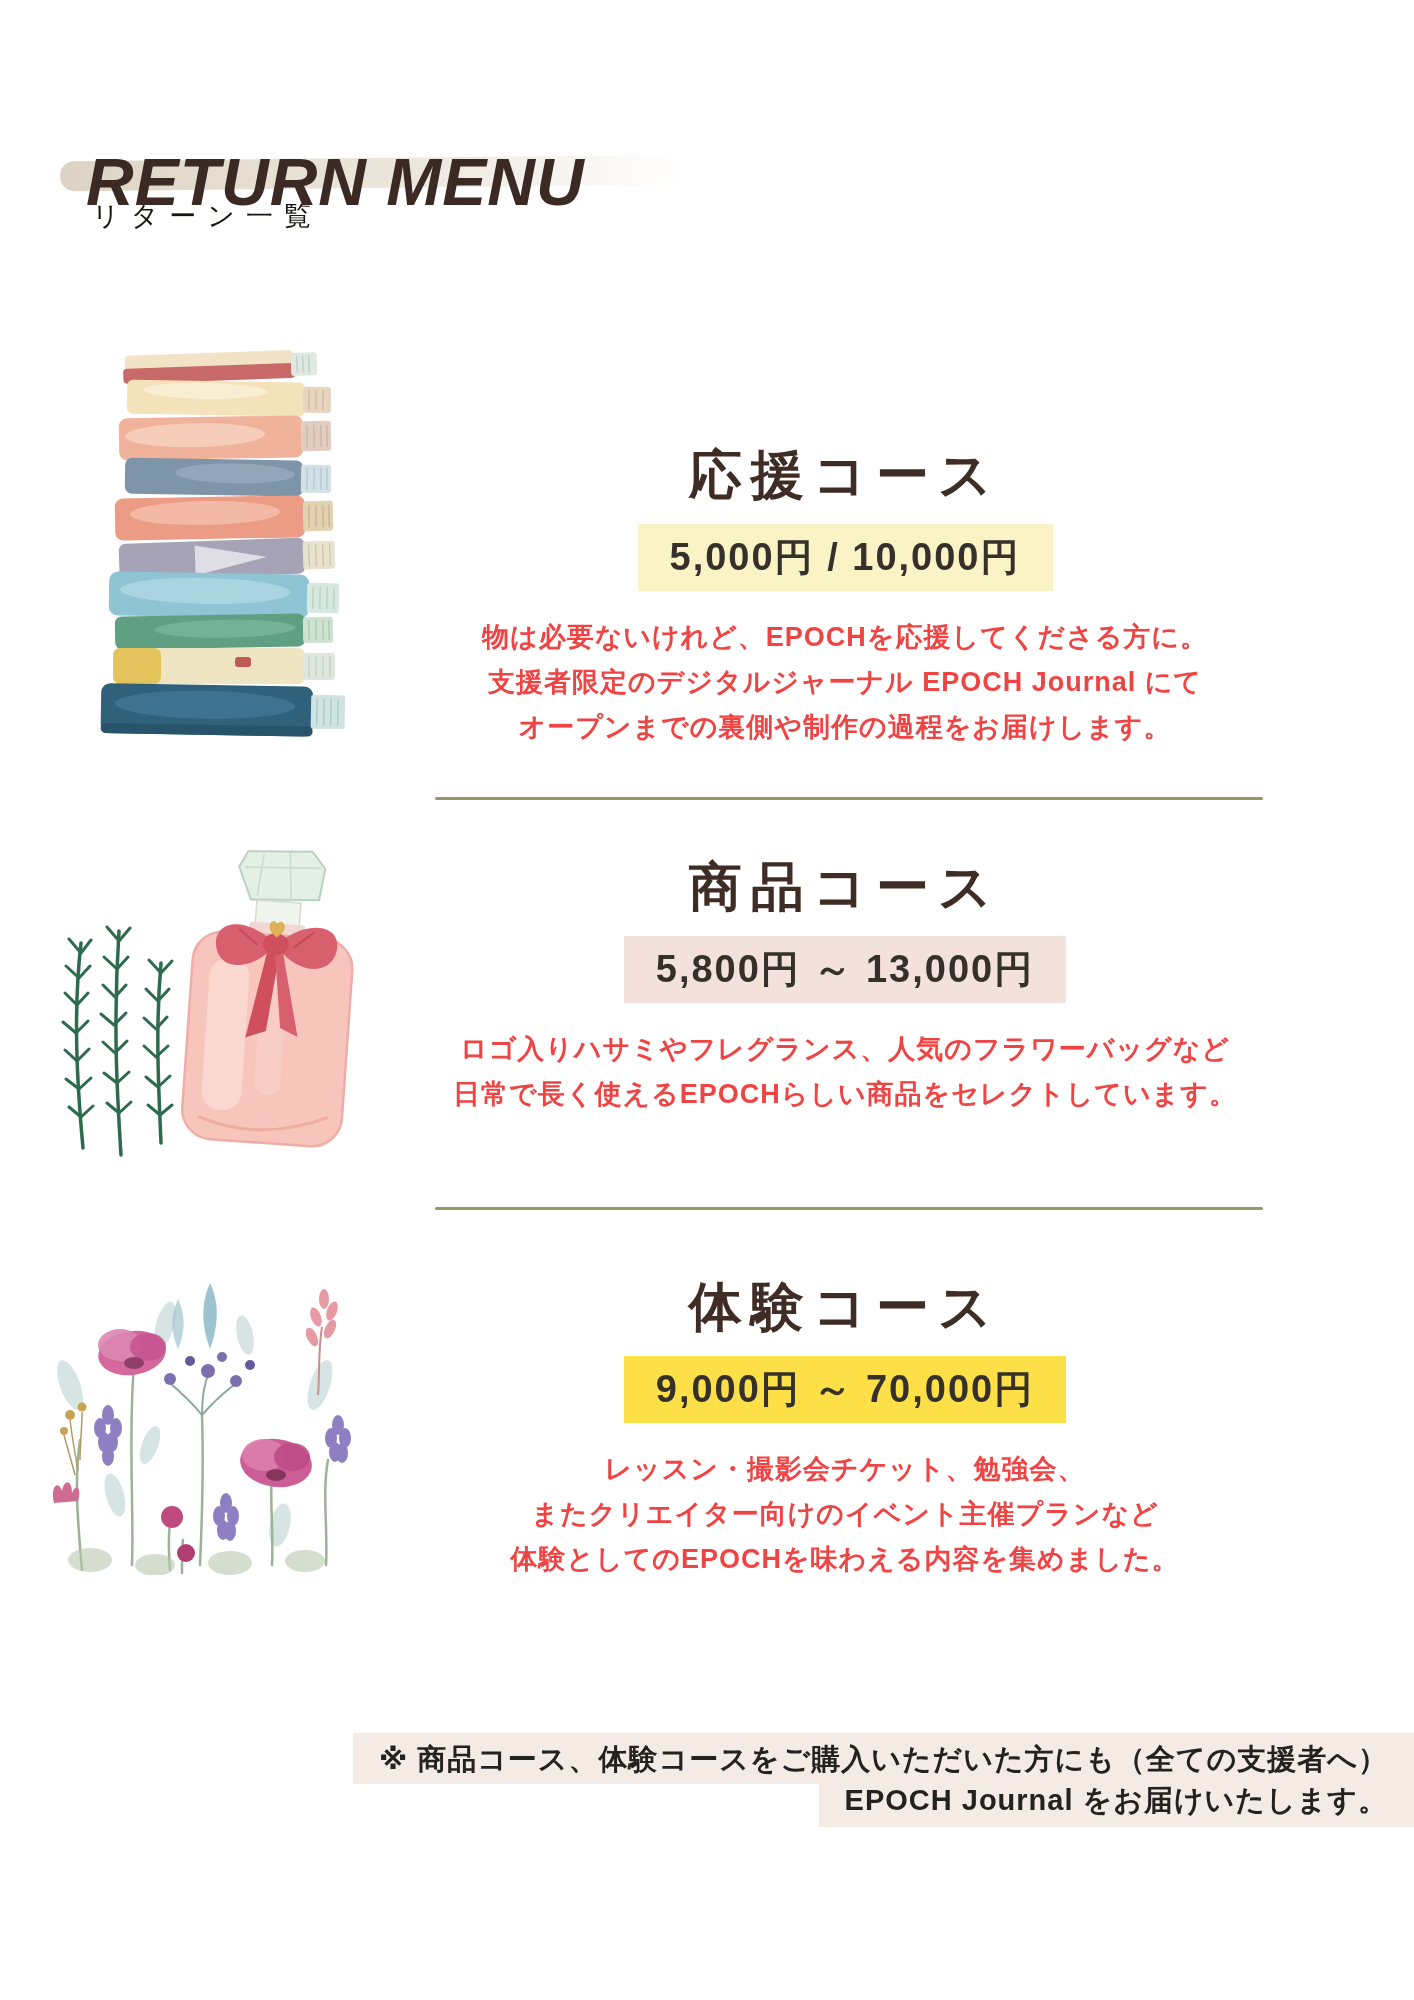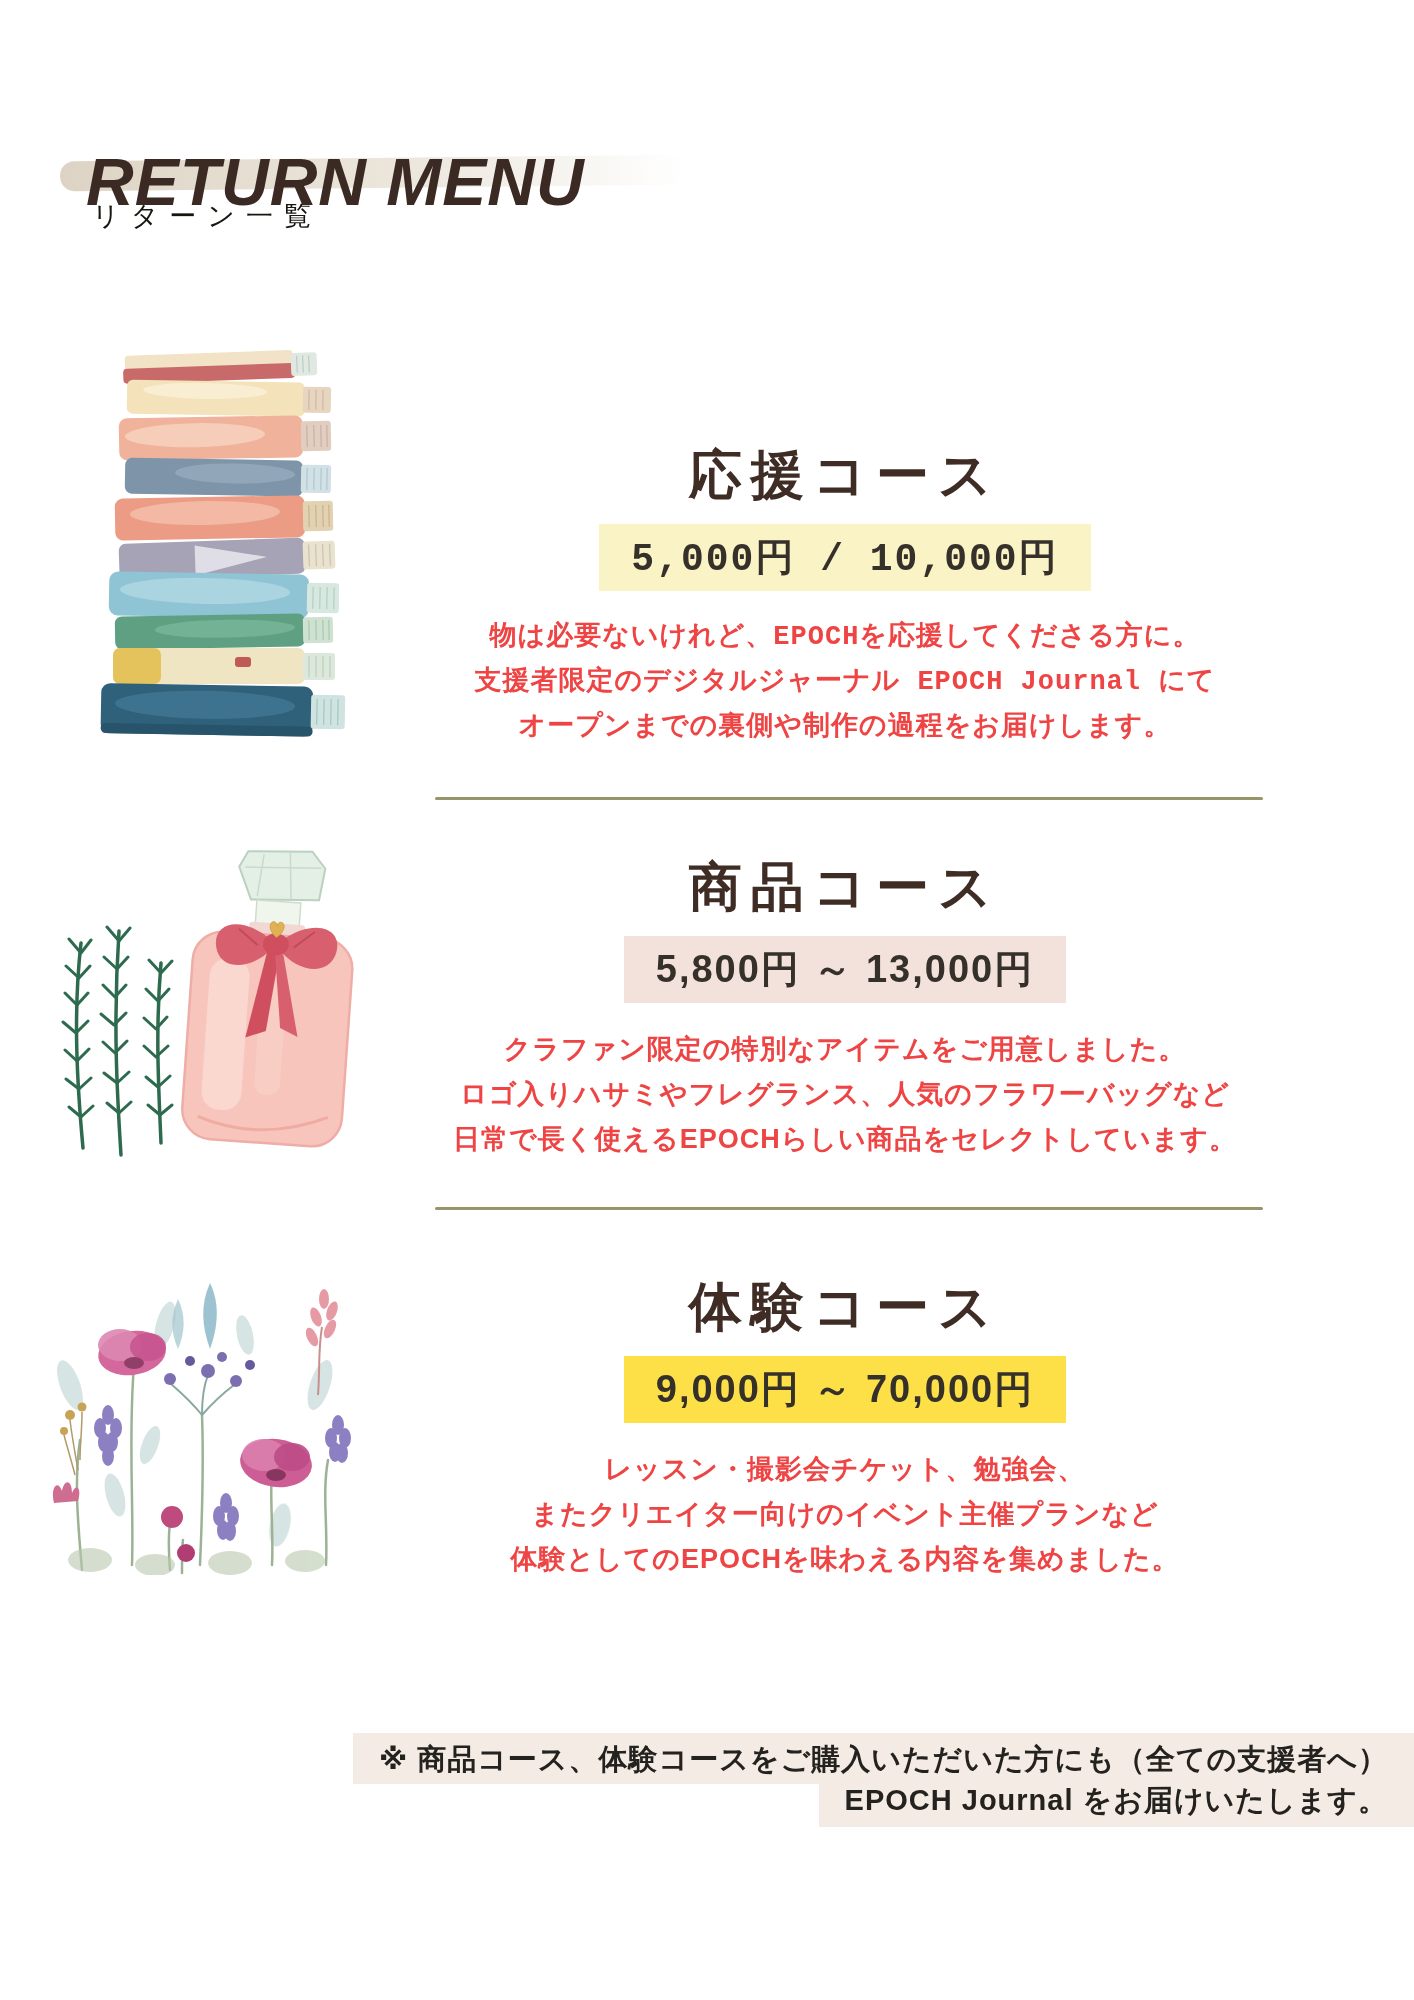--- a/index.html
+++ b/index.html
@@ -120,21 +120,21 @@
       <g transform="rotate(1 130 362)">
         <rect x="16" y="340" width="212" height="50" rx="9" fill="#2f617b"></rect>
         <ellipse cx="120" cy="360" rx="90" ry="14" fill="#3f7591" opacity=".9"></ellipse>
         <rect x="16" y="380" width="212" height="10" rx="5" fill="#27536b"></rect>
         <rect x="226" y="348" width="34" height="34" rx="3" fill="#cfe4e0"></rect>
         <path d="M232 352 v26 M239 352 v26 M246 352 v26 M253 352 v26" stroke="#9dbfb9" stroke-width="1" fill="none"></path>
       </g>
     </svg>
   </div>
 
-  <div class="section" style="top:440px;font-family:Liberation Mono, monospace;">
+  <div class="section" style="top:440px;">
     <h2 class="sec-heading">応援コース</h2>
     <div class="price-band" style="background-color: rgb(250, 243, 197);">5,000円 / 10,000円</div>
     <div class="desc">
       <div>物は必要ないけれど、EPOCHを応援してくださる方に。</div>
       <div>支援者限定のデジタルジャーナル EPOCH Journal にて</div>
       <div>オープンまでの裏側や制作の過程をお届けします。</div>
     </div>
   </div>
 
   <div class="divider" style="top: 797px; background-color: rgb(151, 150, 106);"></div>
@@ -169,21 +169,20 @@
         <ellipse cx="214" cy="101" rx="13" ry="11" fill="#cf4f5f"></ellipse>
         <path transform="translate(195,76)" d="M12 7 C 12 1 19 1 19 7 C 19 1 26 1 26 7 C 26 13 19 18 19 18 C 19 18 12 13 12 7 Z" fill="#e0b255" stroke="#caa03f" stroke-width=".8"></path>
       </g>
     </svg>
   </div>
 
   <div class="section" style="top:852px;">
     <h2 class="sec-heading">商品コース</h2>
     <div class="price-band" style="background-color: rgb(243, 225, 220);">5,800円 ～ 13,000円</div>
     <div class="desc">
-      <div>クラファン限定の特別なアイテムをご用意しました。</div>
       <div>ロゴ入りハサミやフレグランス、人気のフラワーバッグなど</div>
       <div>日常で長く使えるEPOCHらしい商品をセレクトしています。</div>
     </div>
   </div>
 
   <div class="divider" style="top: 1207px; background-color: rgb(151, 150, 106);"></div>
 
   <div class="illus" style="left:20px;top:1265px;width:340px;height:310px;">
     <svg viewBox="0 0 340 310">
       <g fill="#adc9c6" opacity=".5">

